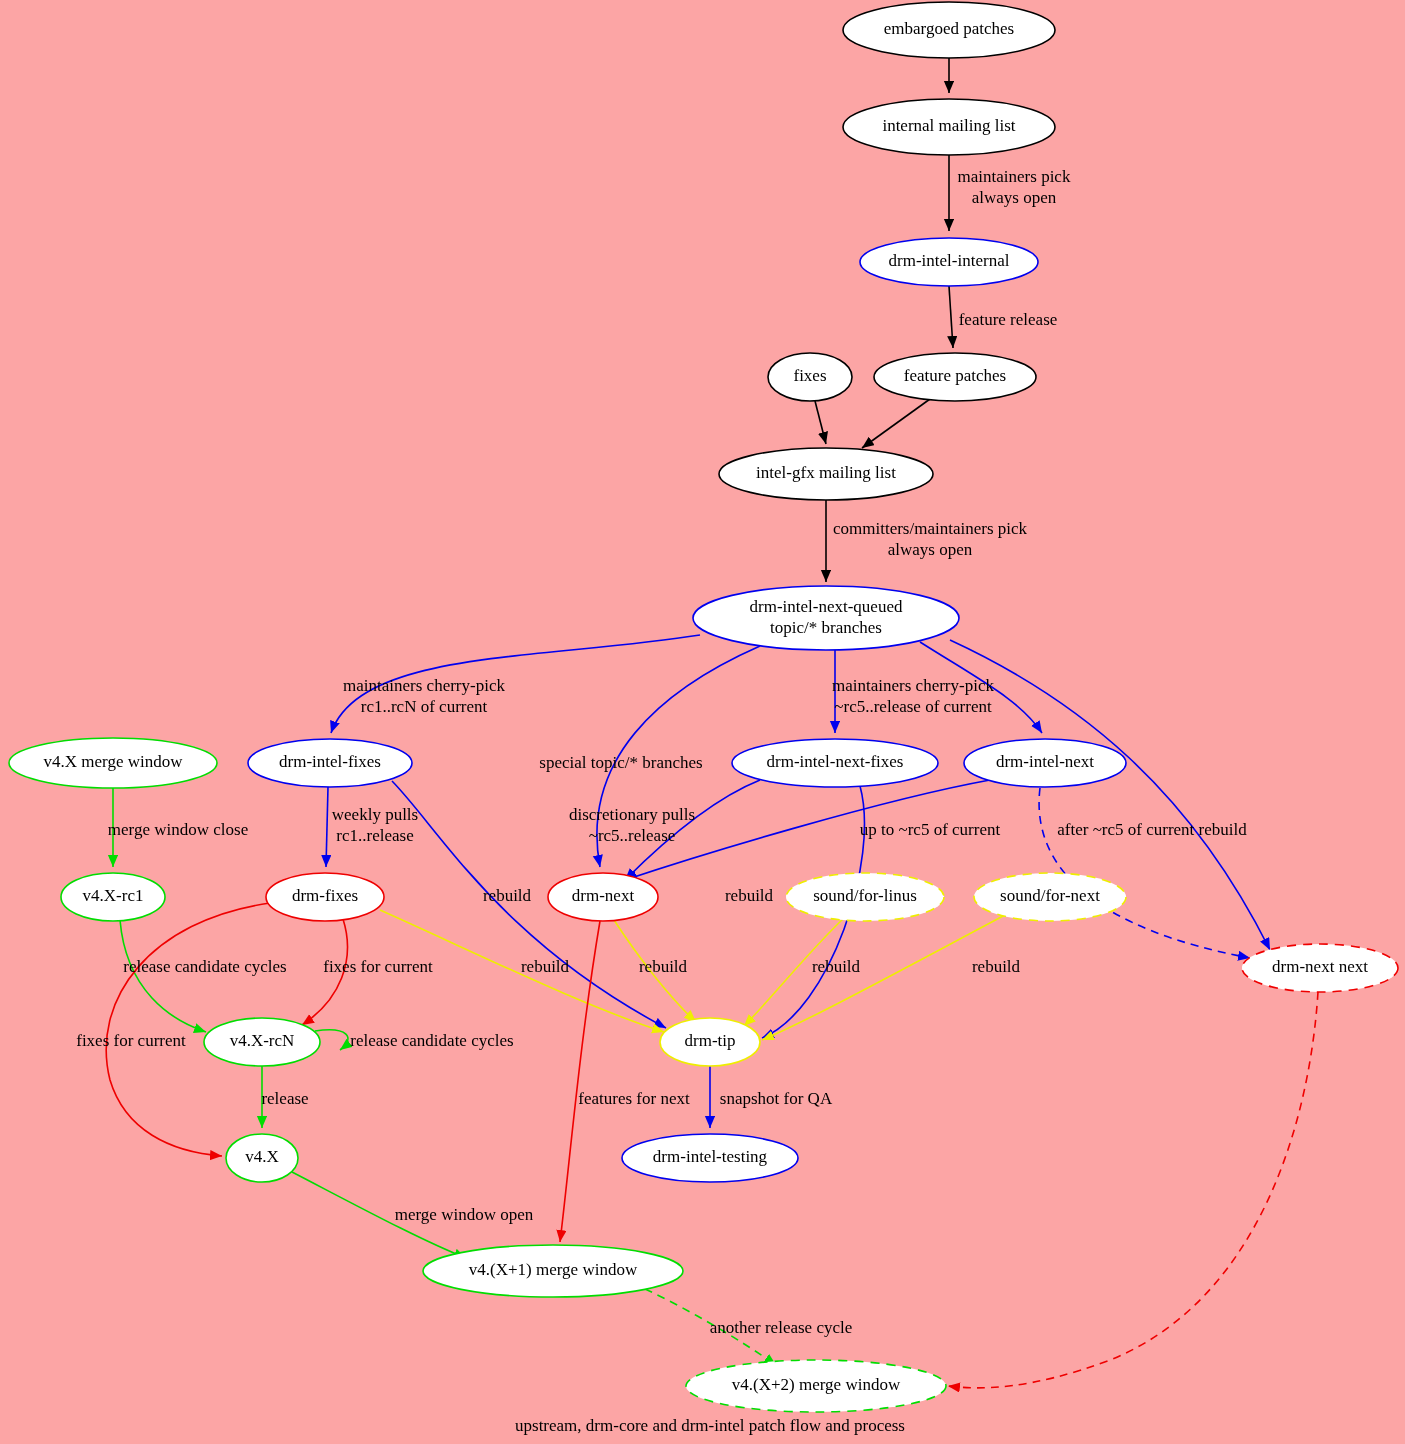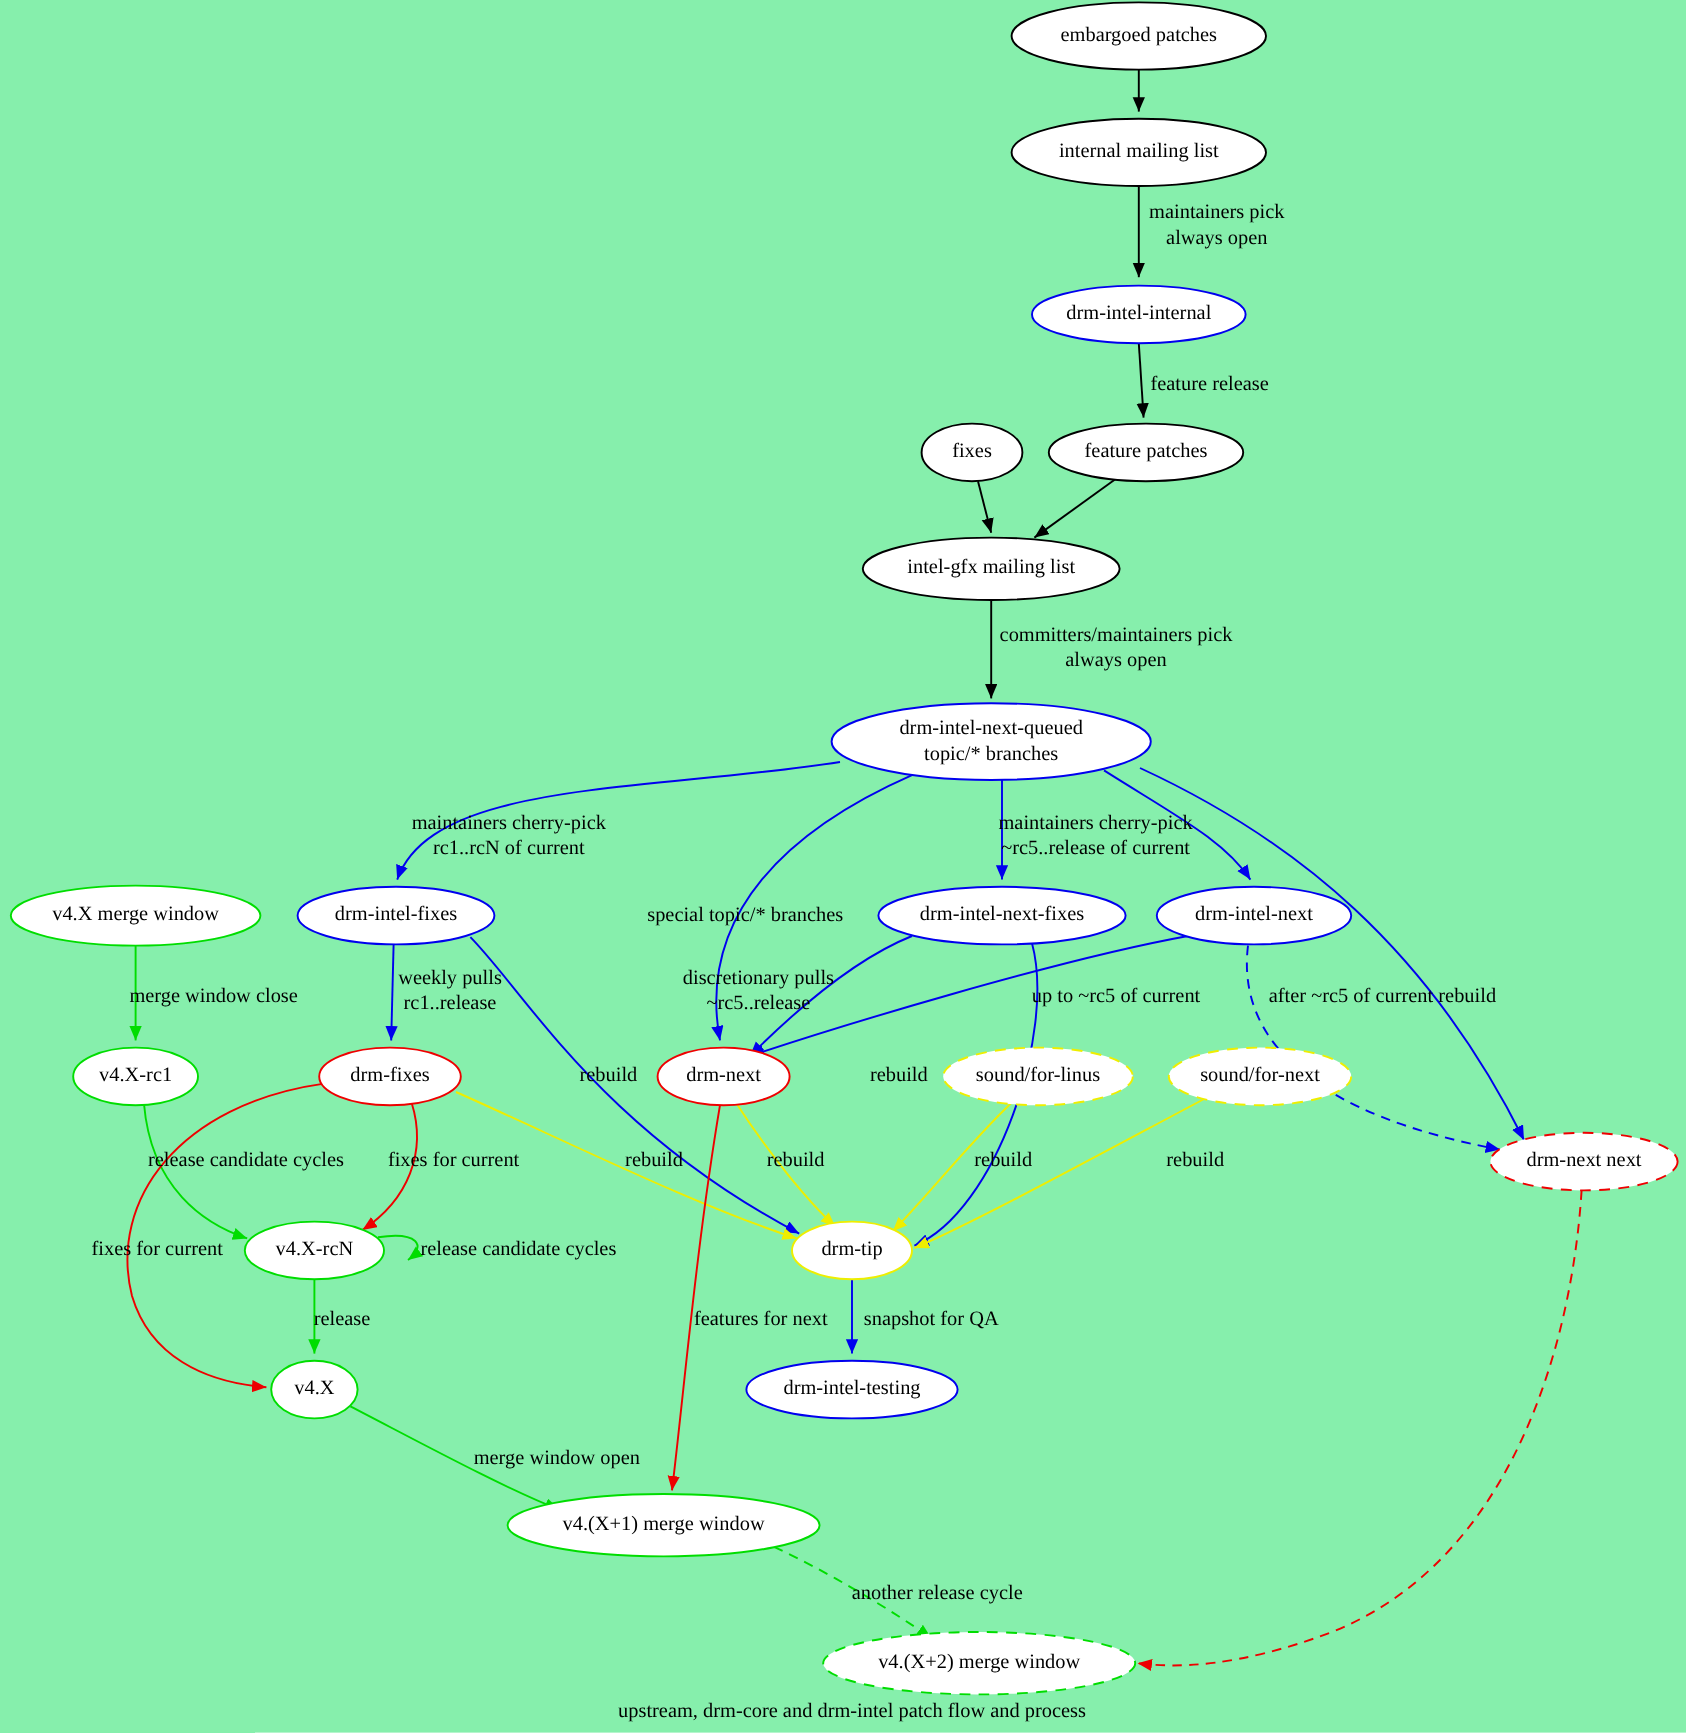--- a/index.html
+++ b/index.html
@@ -7,21 +7,21 @@
     padding: 0;
     background: #ffffff;
   }
   body {
     font-family: "Liberation Serif", "DejaVu Serif", serif;
   }
   #graph-root {
     position: relative;
     width: 1405px;
     height: 1444px;
-    background: #86efac;
+    background: #fca5a5;
     overflow: hidden;
   }
   svg#graph-canvas {
     position: absolute;
     top: 0;
     left: 0;
     width: 1405px;
     height: 1444px;
   }
   .node-ellipse {

